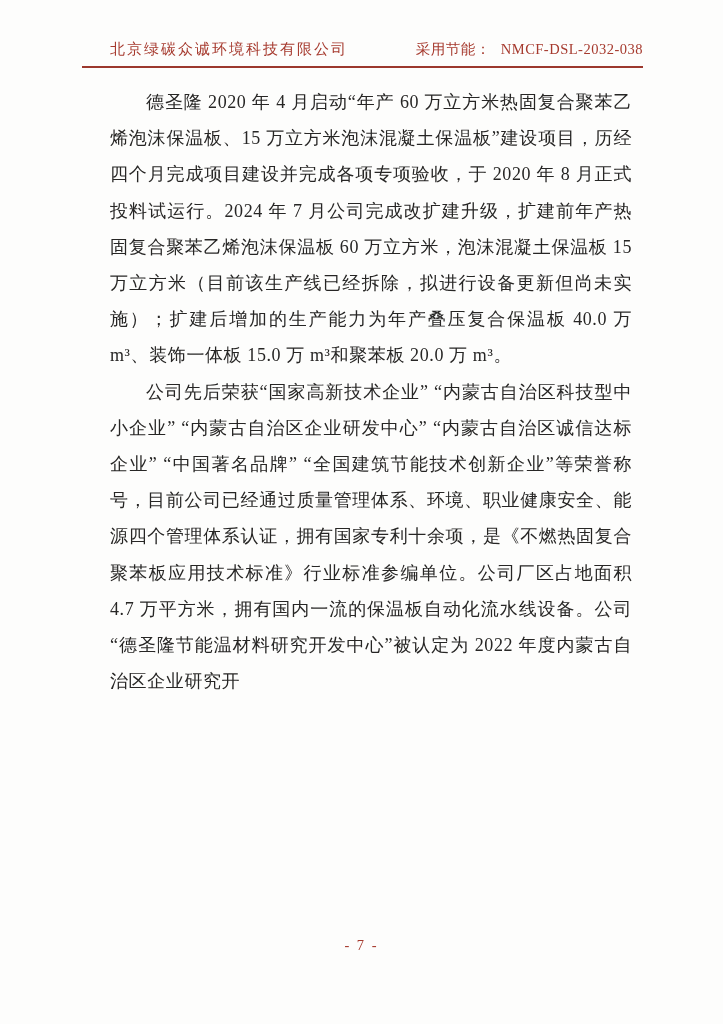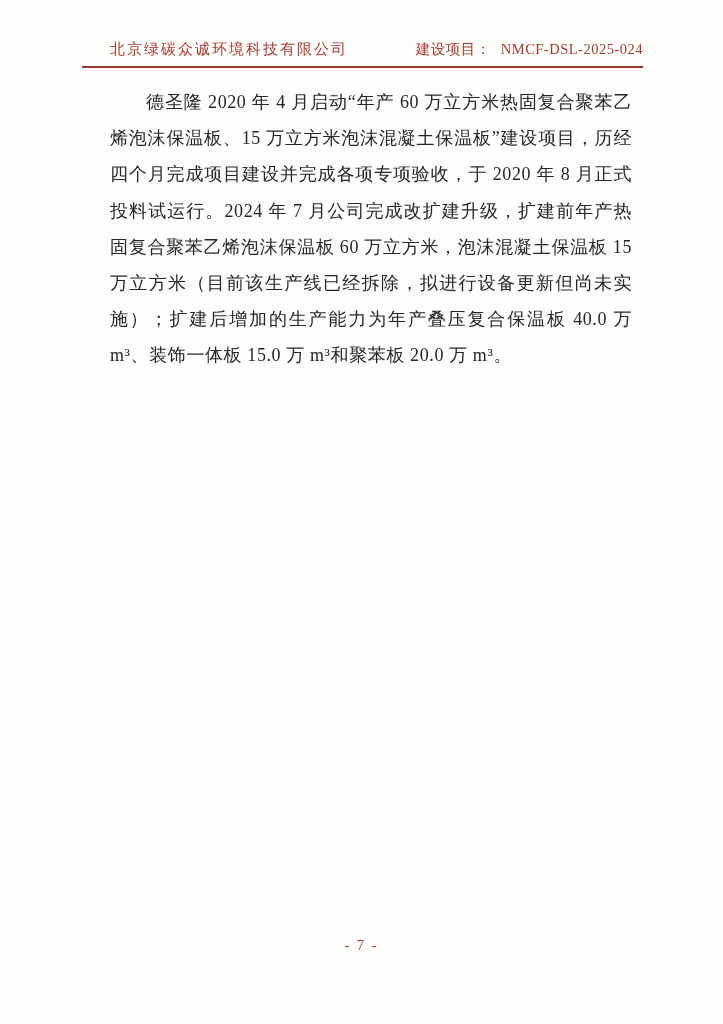--- a/index.html
+++ b/index.html
@@ -87,27 +87,28 @@
   }
 </style>
 </head>
 <body>
 
 <div class="page">
 
   <div class="header">
     <span class="company">北京绿碳众诚环境科技有限公司</span>
     <span class="archive">
-      <span>建设项目：</span><span class="num">NMCF-DSL-2025-024</span>
+      <span>采用节能：</span><span class="num">NMCF-DSL-2032-038</span>
     </span>
   </div>
 
   <div class="header-rule"></div>
 
   <div class="body">
       <p class="para">德圣隆 2020 年 4 月启动“年产 60 万立方米热固复合聚苯乙烯泡沫保温板、15 万立方米泡沫混凝土保温板”建设项目，历经四个月完成项目建设并完成各项专项验收，于 2020 年 8 月正式投料试运行。2024 年 7 月公司完成改扩建升级，扩建前年产热固复合聚苯乙烯泡沫保温板 60 万立方米，泡沫混凝土保温板 15 万立方米（目前该生产线已经拆除，拟进行设备更新但尚未实施）；扩建后增加的生产能力为年产叠压复合保温板 40.0 万 m³、装饰一体板 15.0 万 m³和聚苯板 20.0 万 m³。</p>
+      <p class="para">公司先后荣获“国家高新技术企业” “内蒙古自治区科技型中小企业” “内蒙古自治区企业研发中心” “内蒙古自治区诚信达标企业” “中国著名品牌” “全国建筑节能技术创新企业”等荣誉称号，目前公司已经通过质量管理体系、环境、职业健康安全、能源四个管理体系认证，拥有国家专利十余项，是《不燃热固复合聚苯板应用技术标准》行业标准参编单位。公司厂区占地面积 4.7 万平方米，拥有国内一流的保温板自动化流水线设备。公司“德圣隆节能温材料研究开发中心”被认定为 2022 年度内蒙古自治区企业研究开</p>
     </div>
 
   <div class="footer">
     <span class="page-number">- 7 -</span>
   </div>
 
 </div>
 
 </body></html>

